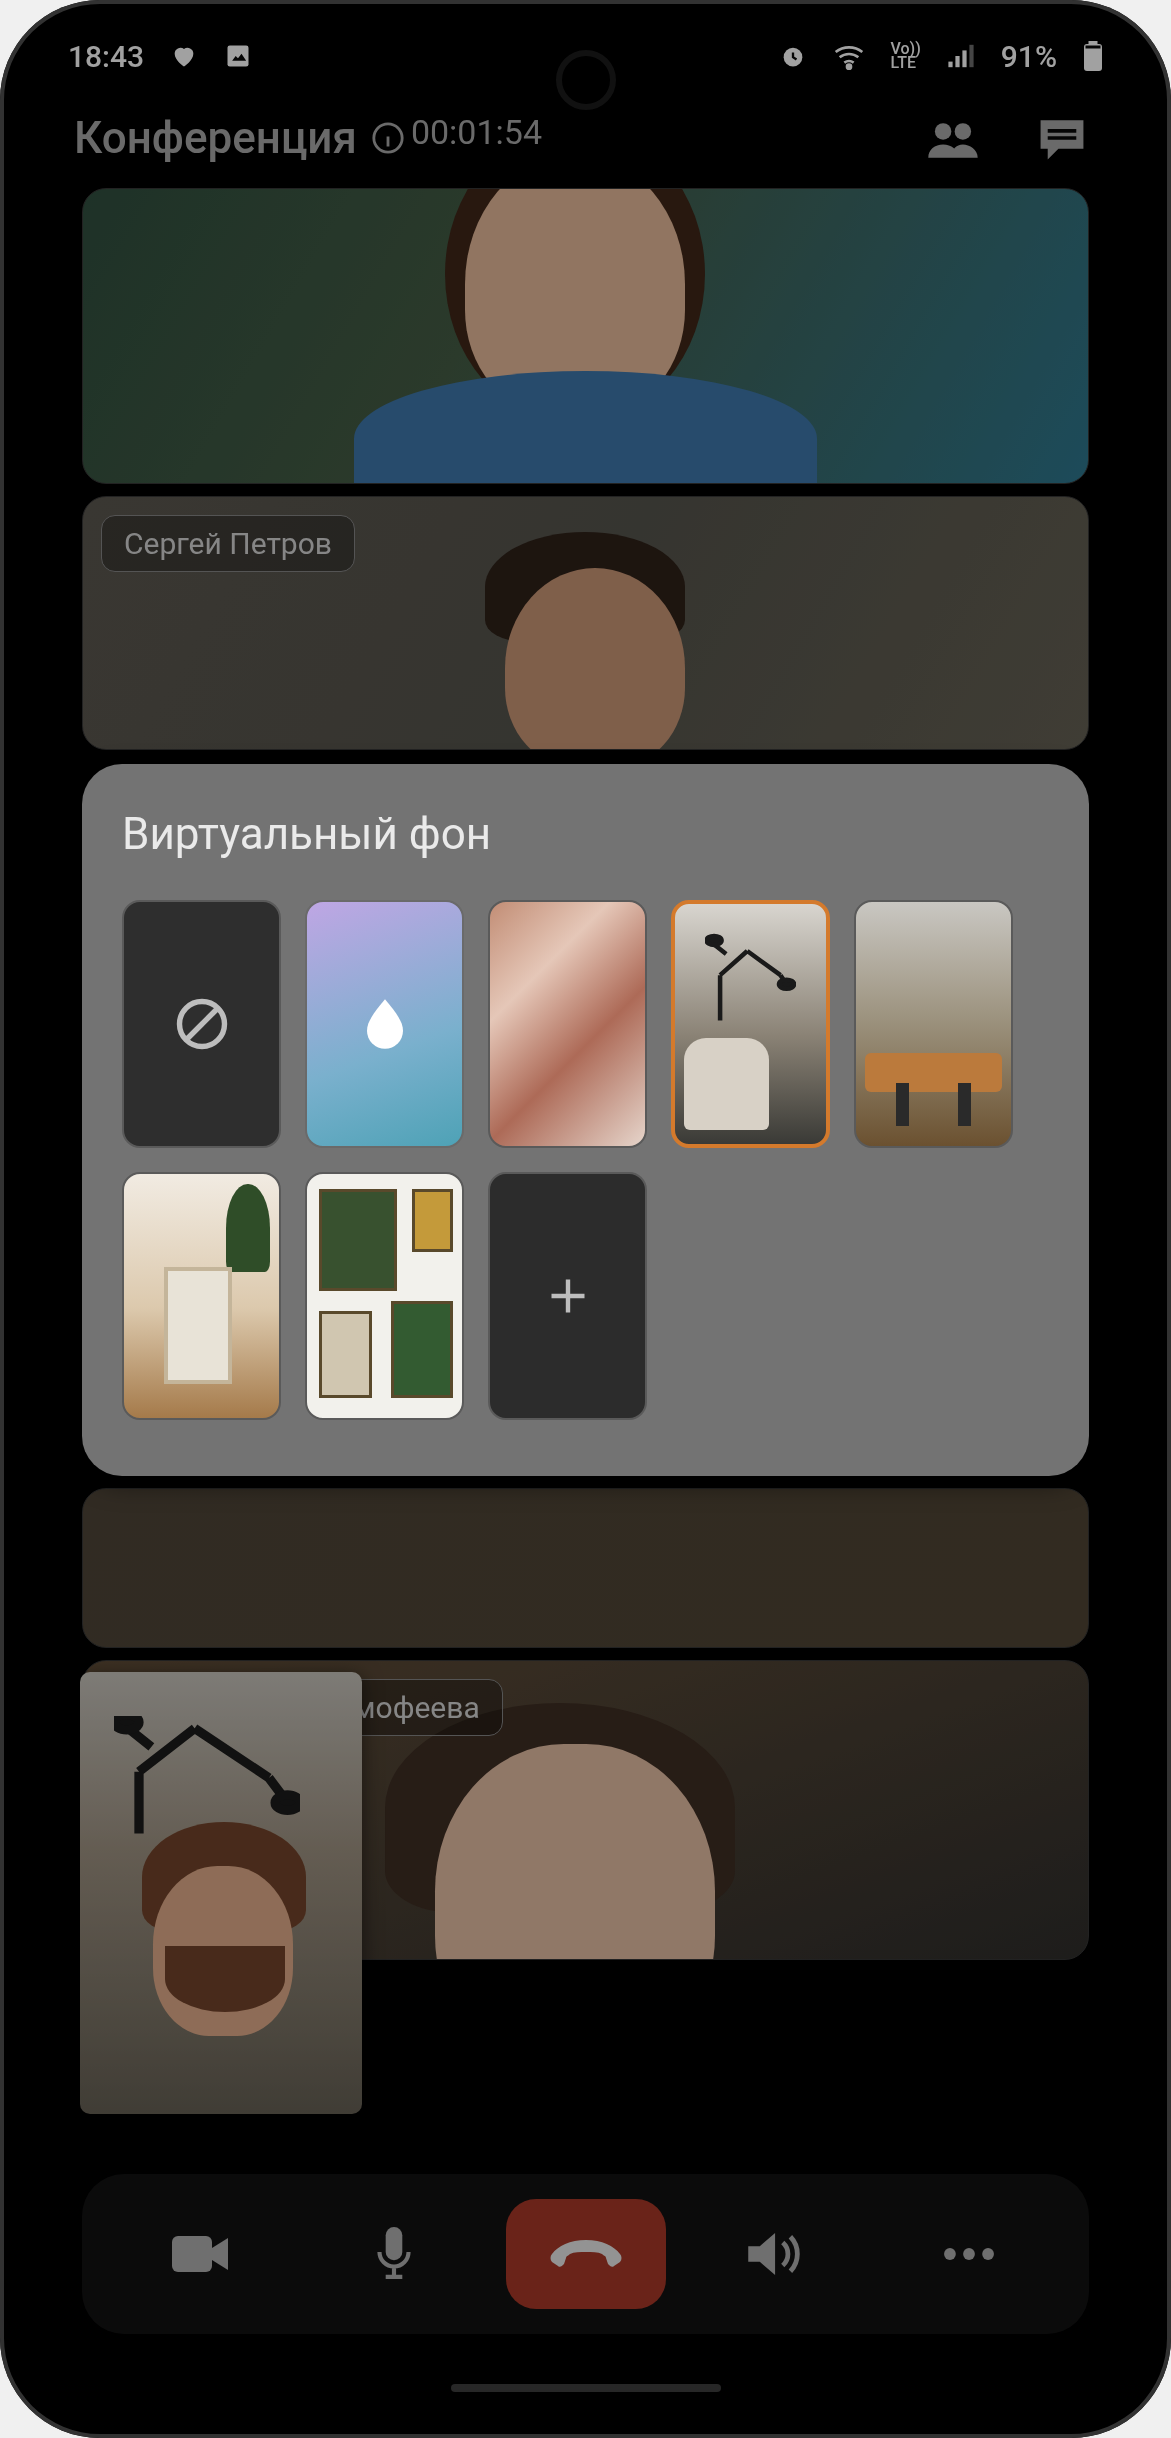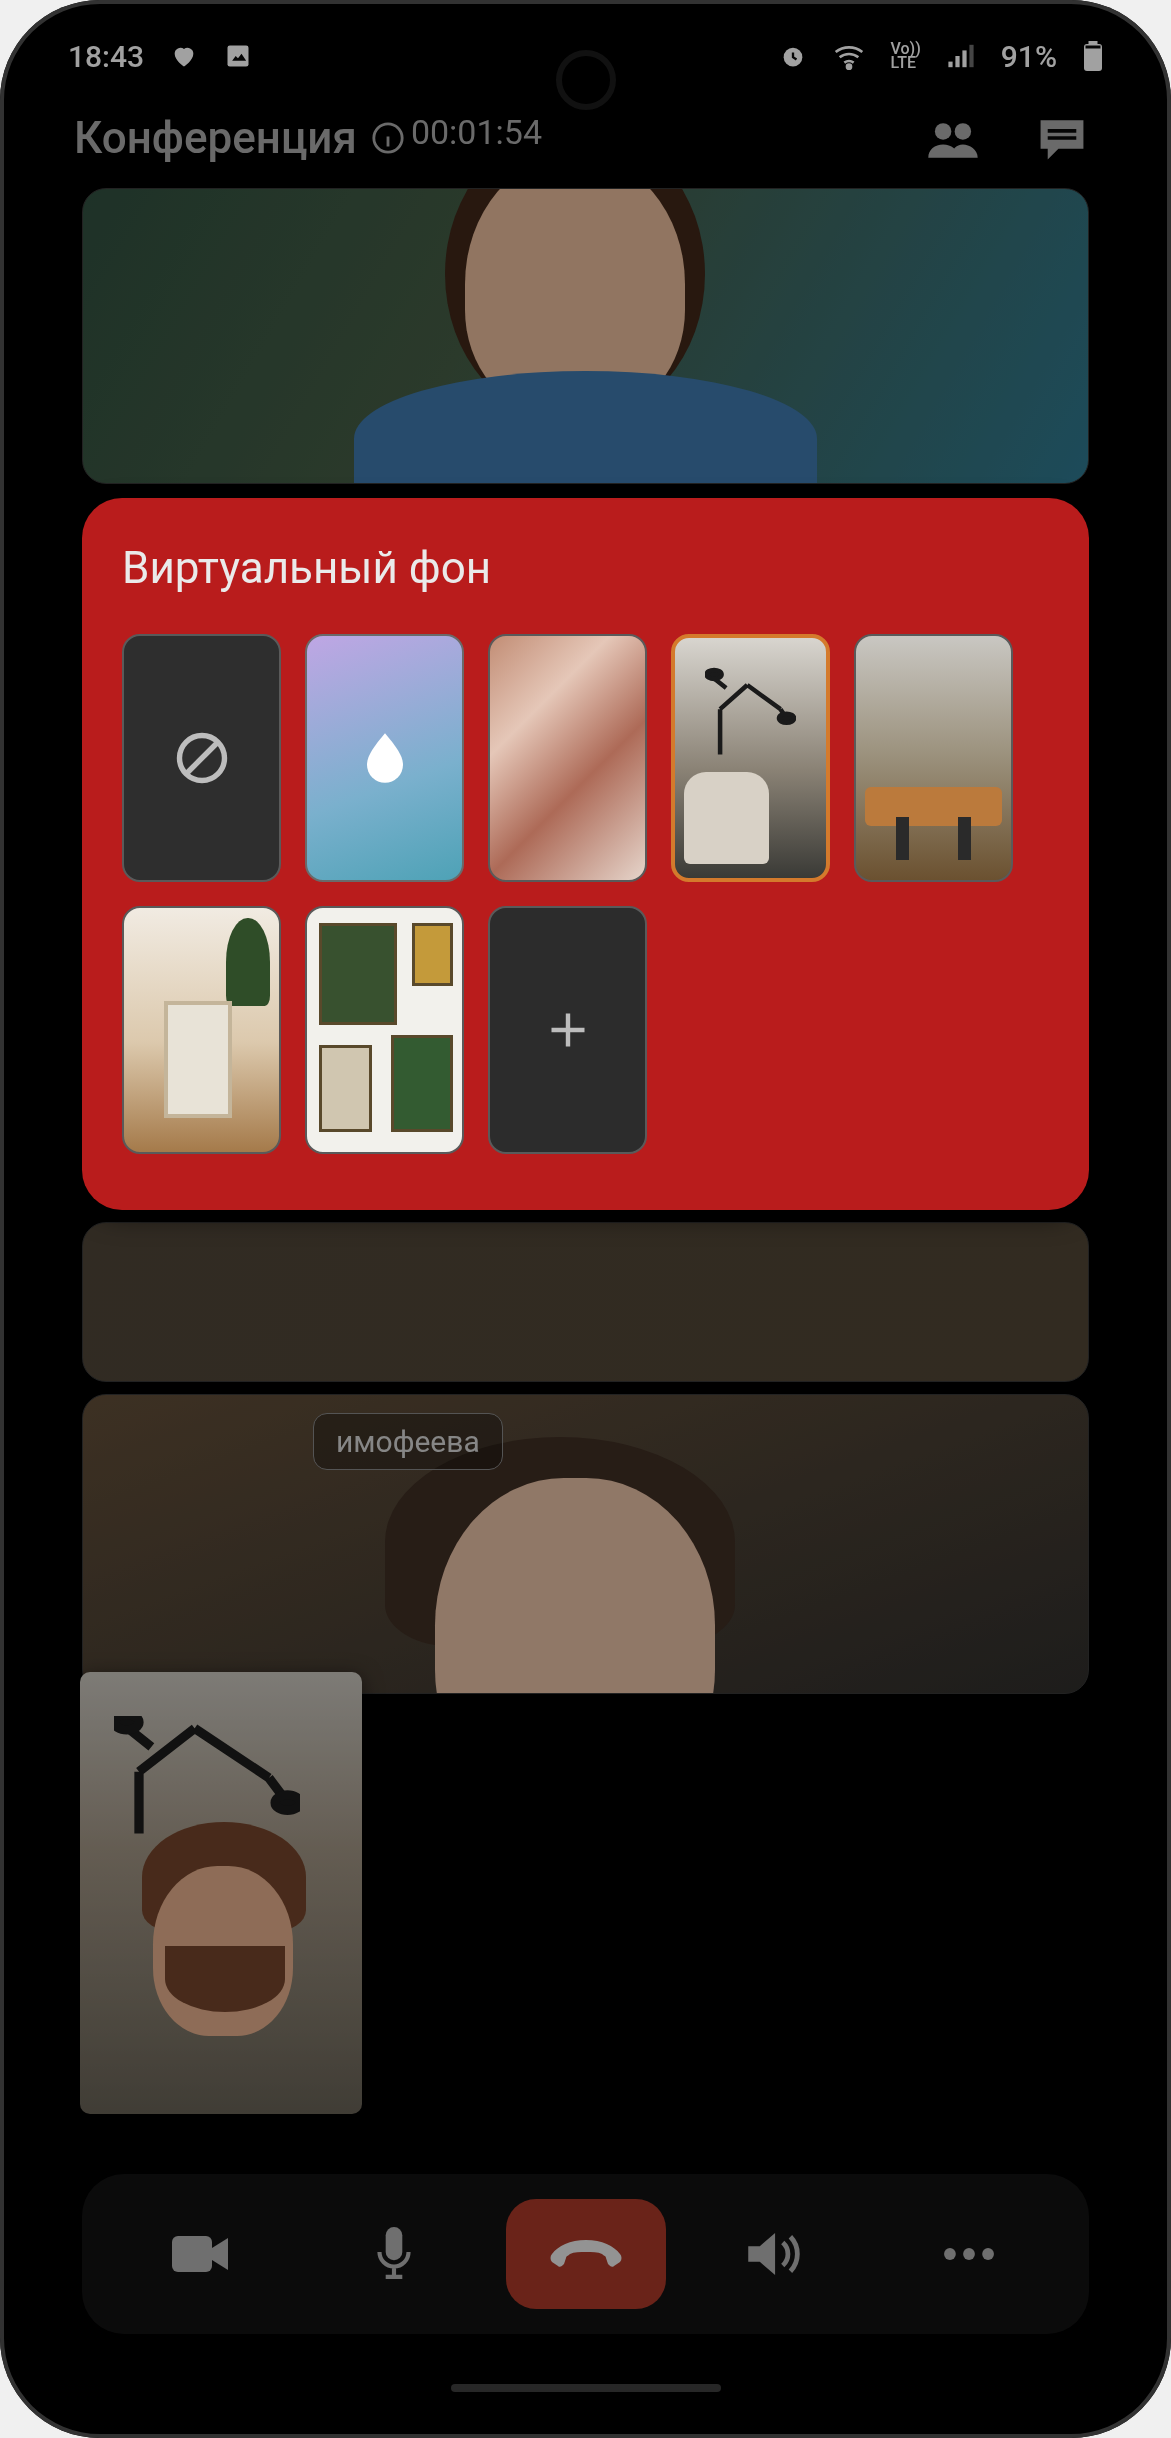--- a/index.html
+++ b/index.html
@@ -70,21 +70,21 @@
       background: rgba(0,0,0,.3);
       border: 1.5px solid #7d7d7d;
       border-radius: 14px;
       padding: 10px 22px;
       color: #c6c6c6;
       font-size: 30px;
     }
     
     .sheet {
       margin: 0 58px 12px 58px;
-      background: #b91c1c;
+      background: #737373;
       border-radius: 40px;
       padding: 44px 40px 56px 40px;
       box-shadow: 0 8px 24px rgba(0,0,0,.5);
     }
     .sheet-title { font-size: 44px; color: #eaeaea; margin-bottom: 40px; }
     .bg-grid { display: flex; flex-wrap: wrap; gap: 24px; }
     .bg-item {
       width: 159px; height: 248px;
       border-radius: 18px;
       border: 2px solid #5a5a5a;
@@ -231,20 +231,25 @@
         </span>
       </div>
     </div>
 
     <div class="video-area">
       <div class="video-tile tile-1">
         <div class="hair"></div>
           <div class="face"></div>
           <div class="shirt"></div>
       </div>
+      <div class="video-tile tile-2">
+        <div class="hair"></div>
+          <div class="face"></div>
+        <div class="name-badge">Сергей Петров</div>
+      </div>
     </div>
 
     <div class="sheet" style="margin-top:14px; position:relative; z-index:40;">
       <div class="sheet-title">Виртуальный фон</div>
       <div class="bg-grid">
         <div class="bg-item none">
           <svg width="54" height="54" viewBox="0 0 24 24" fill="none" stroke="#bdbdbd" stroke-width="2.4">
               <circle cx="12" cy="12" r="10"></circle>
               <path d="M5 19L19 5"></path>
             </svg>

